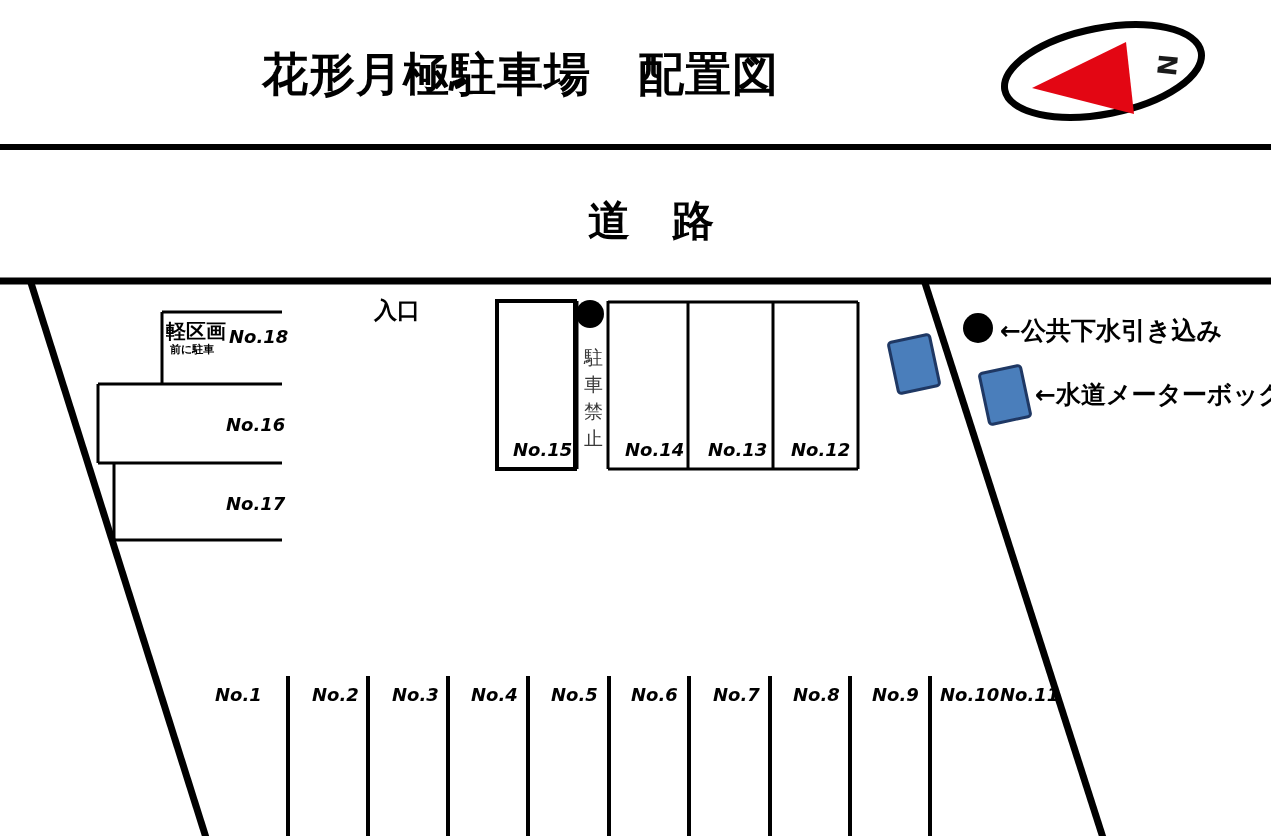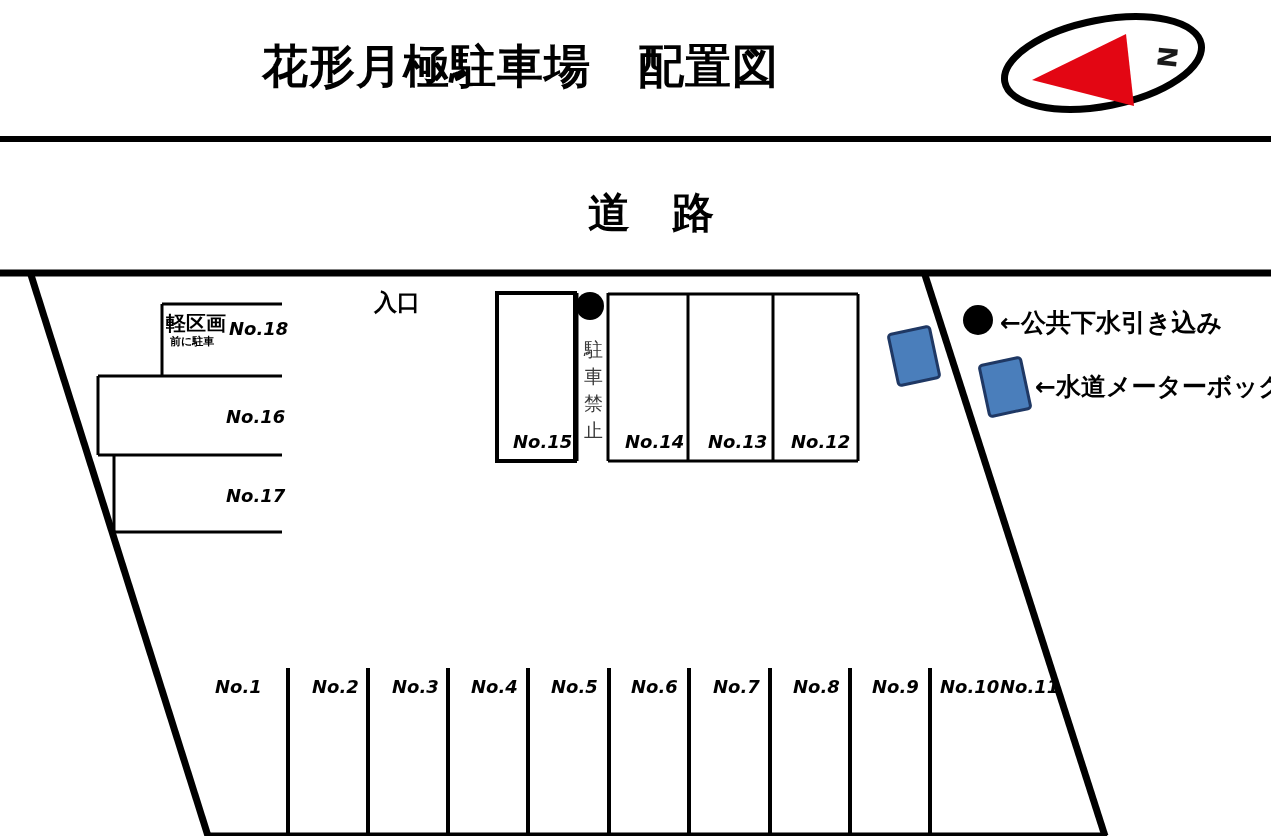--- a/index.html
+++ b/index.html
@@ -10,21 +10,21 @@
   body {
     width: 1271px;
     height: 836px;
     font-family: "DejaVu Sans", "Liberation Sans", sans-serif;
     position: relative;
     overflow: hidden;
   }
   #sheet {
     position: absolute;
     left: 0;
-    top: 8px;
+    top: 16px;
     width: 1271px;
     height: 724px;
   }
   .svg-root {
     display: block;
     width: 1271px;
     height: 836px;
   }
   text { dominant-baseline: alphabetic; }
   .ttl {

